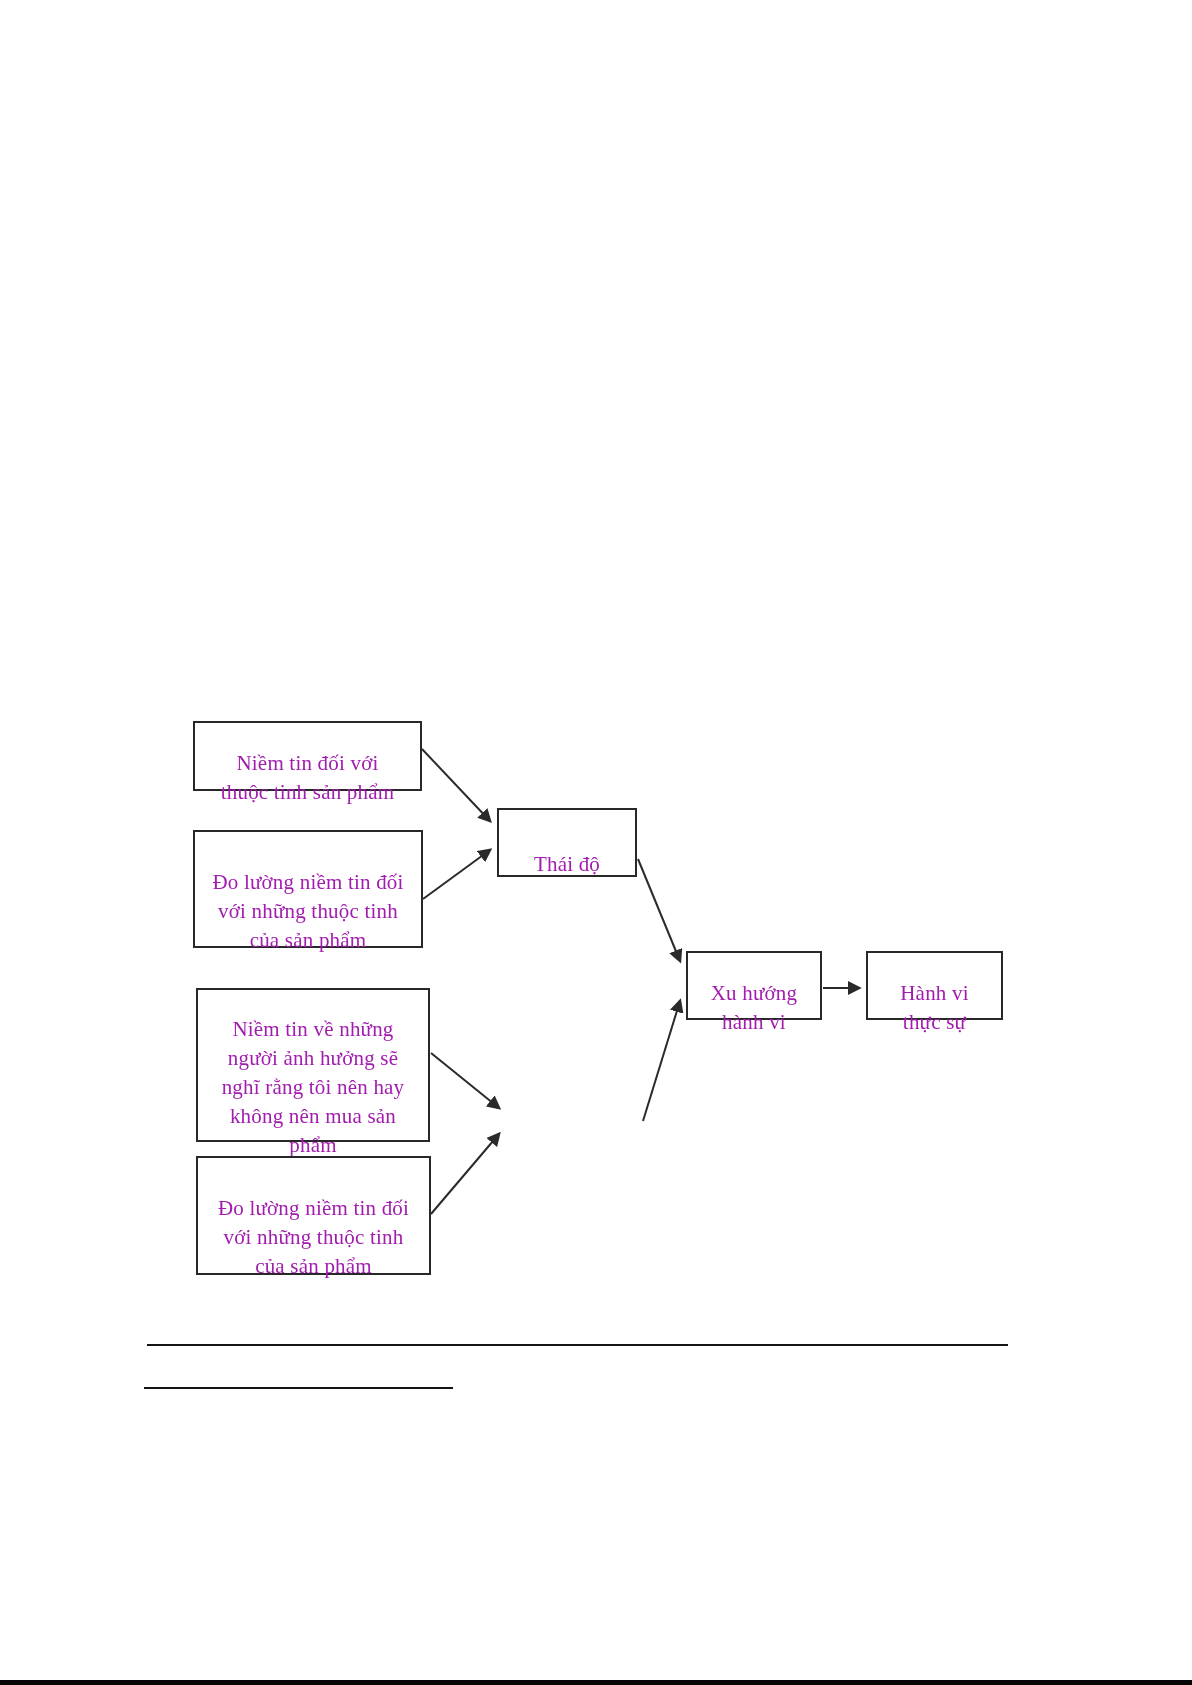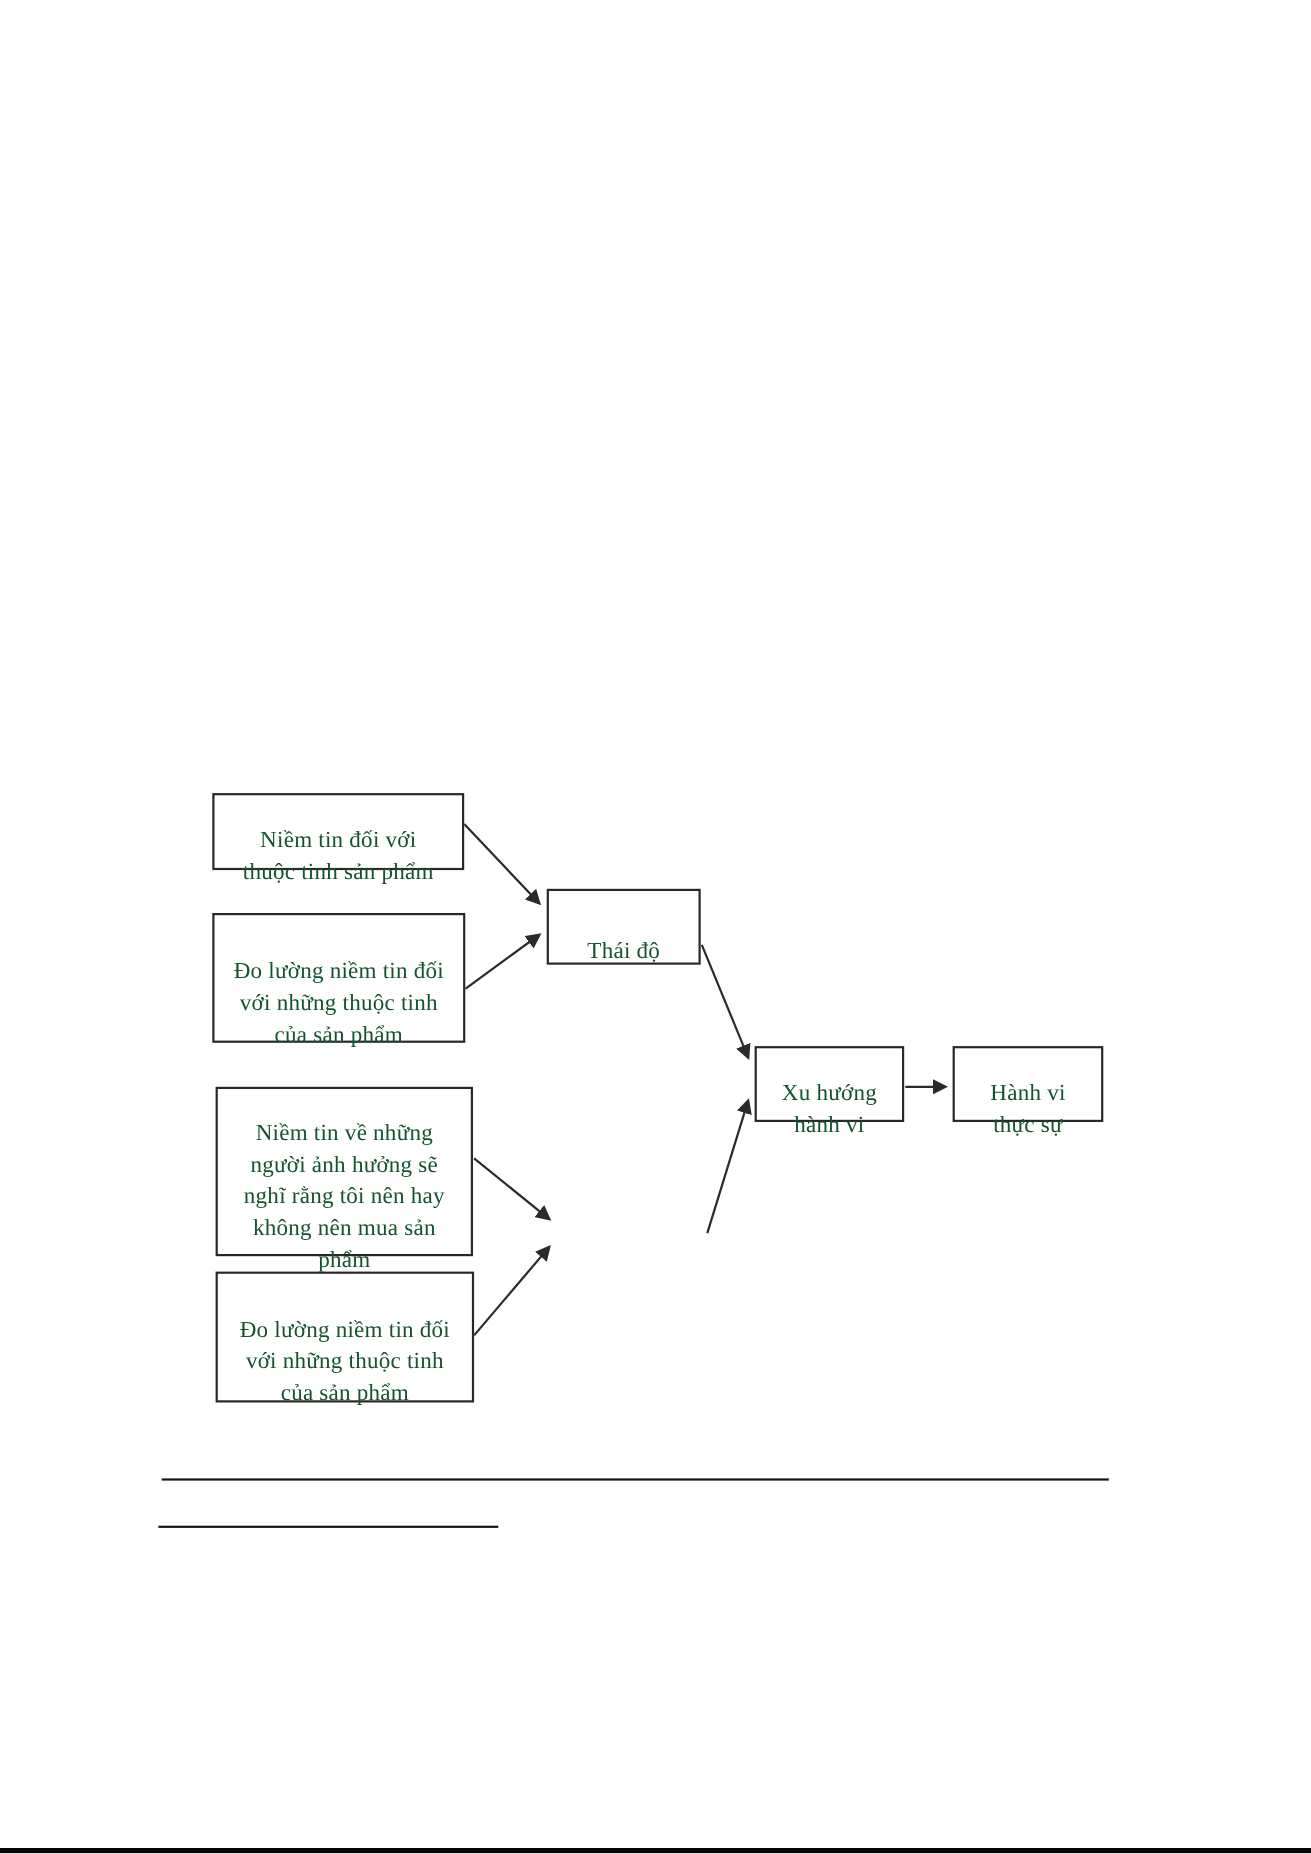--- a/index.html
+++ b/index.html
@@ -19,21 +19,21 @@
     display: flex;
     align-items: center;
     justify-content: center;
     text-align: center;
   }
   .node-label {
     display: block;
     white-space: pre-line;
     font-size: 21px;
     line-height: 29px;
-    color: #14532d;
+    color: #a21caf;
     letter-spacing: 0.2px;
     margin-top: 44px;
   }
   .arrow-layer {
     position: absolute;
     left: 0; top: 0;
     width: 1192px; height: 1685px;
     pointer-events: none;
   }
   .rule {

